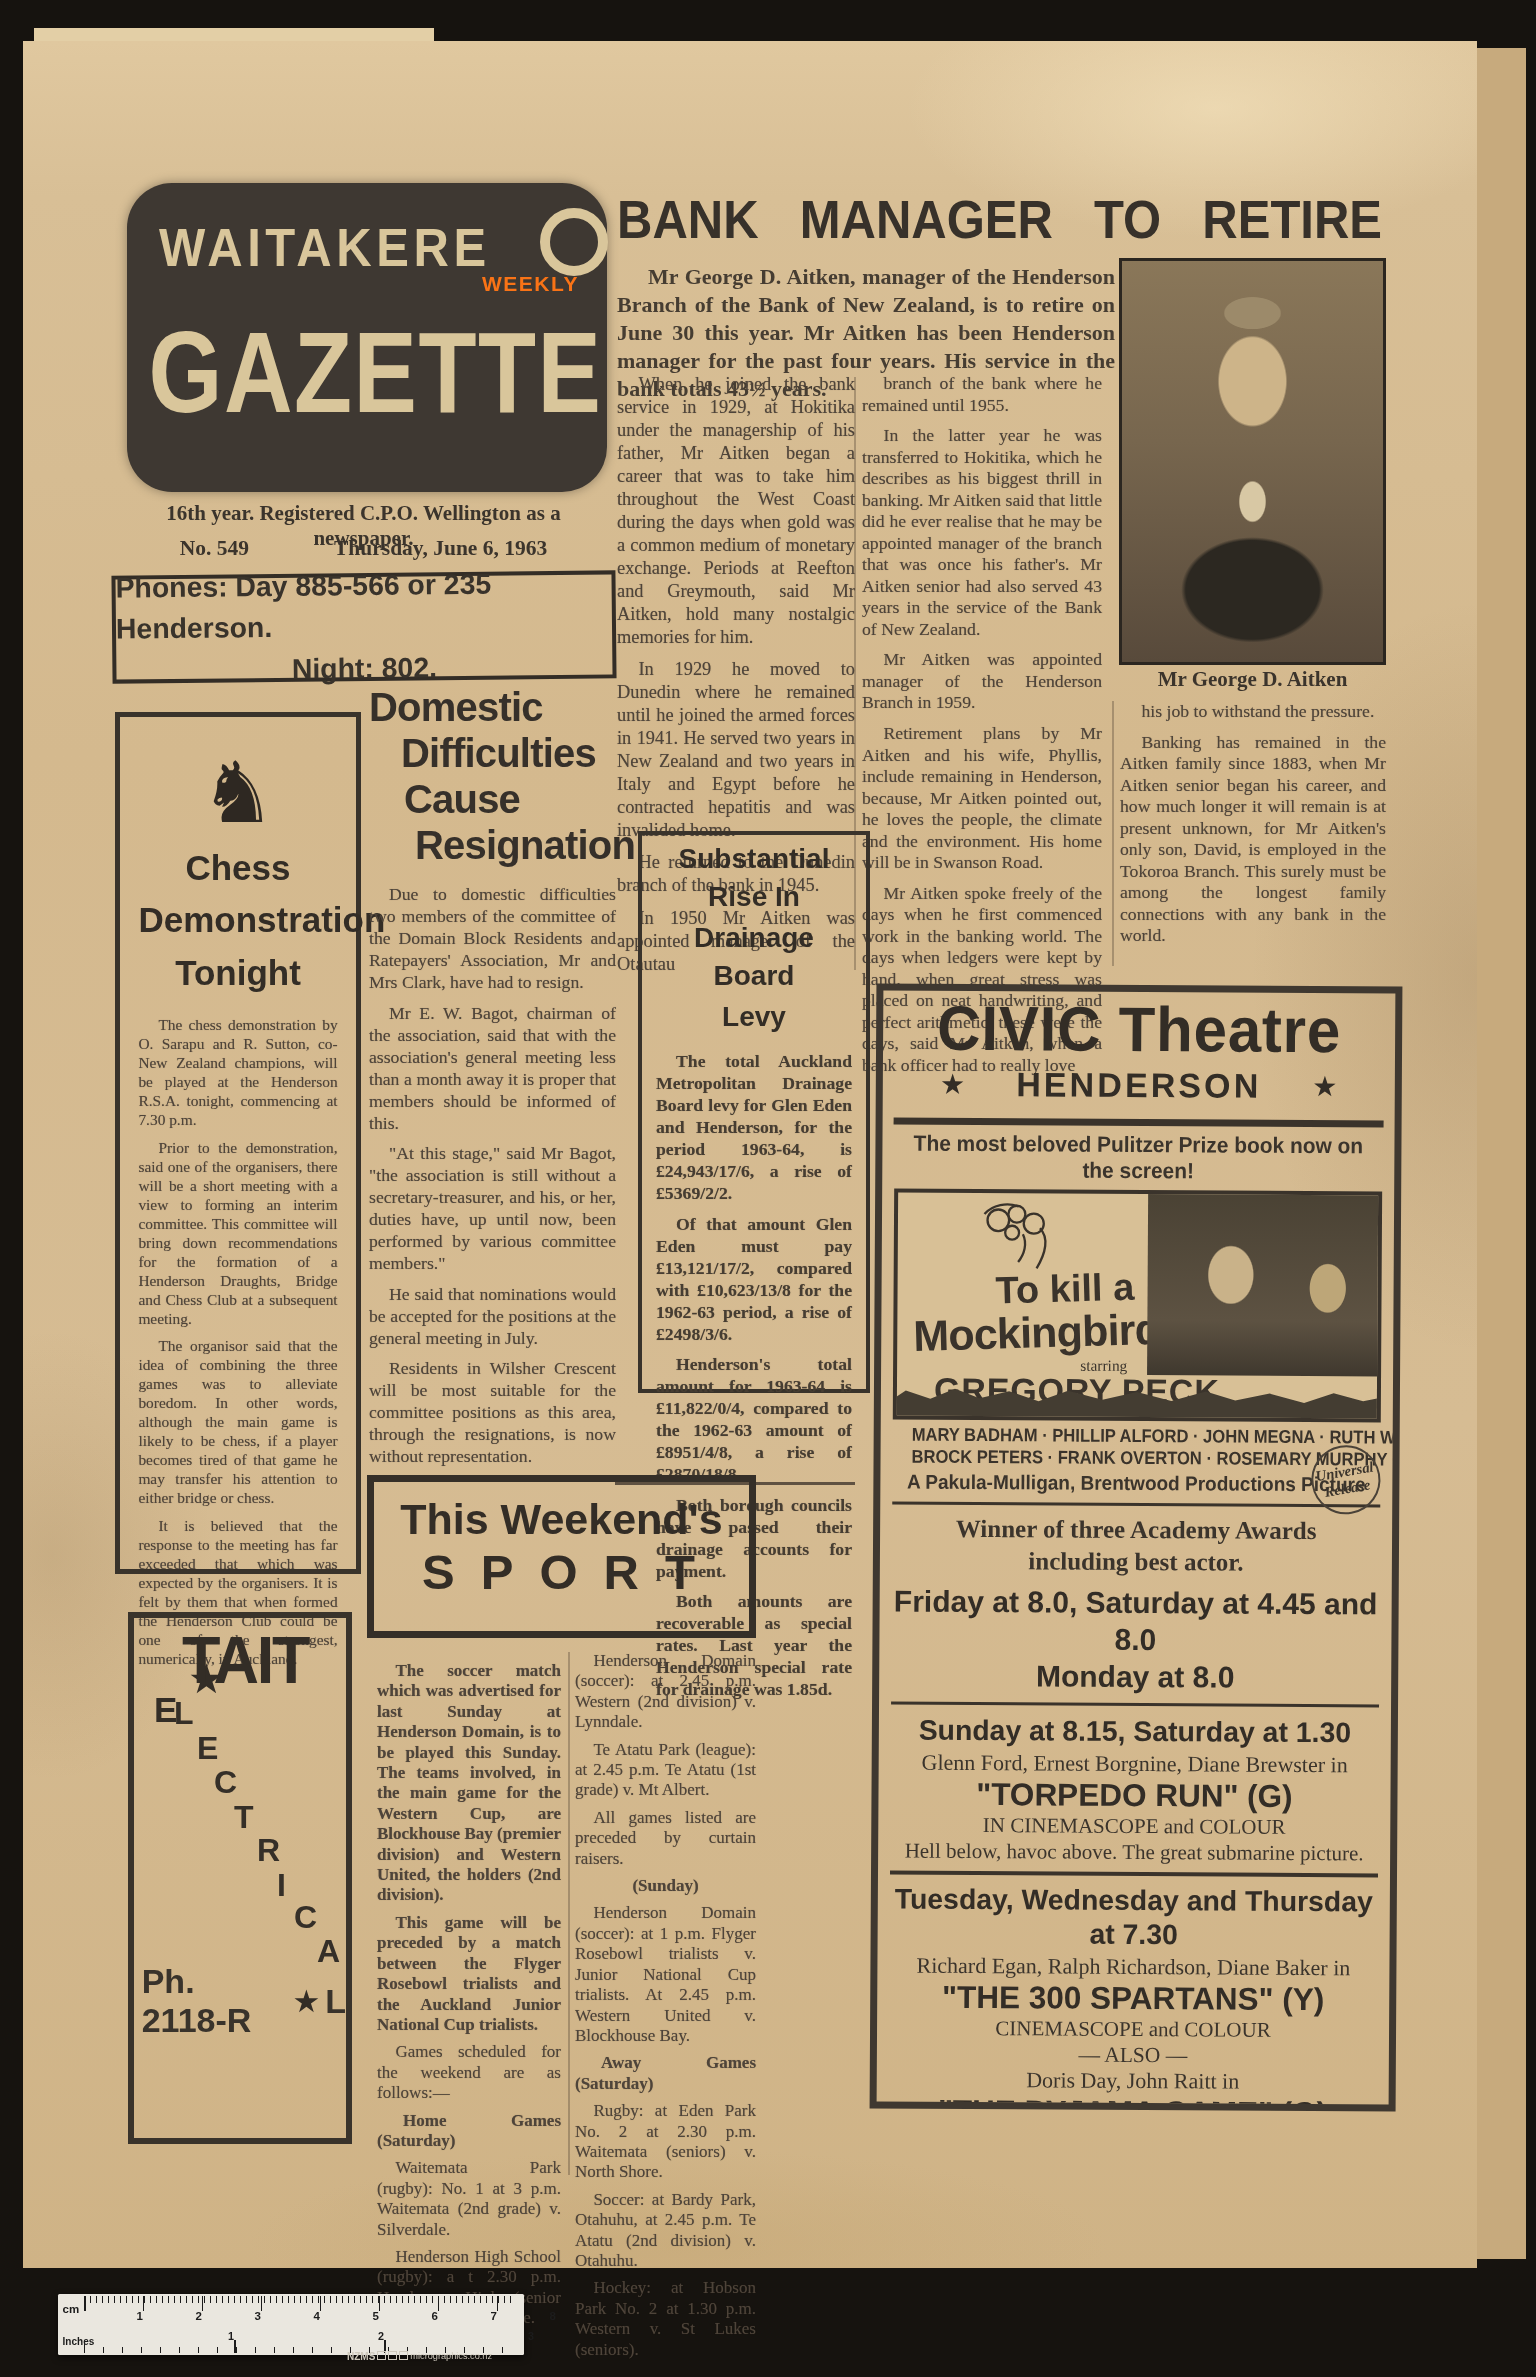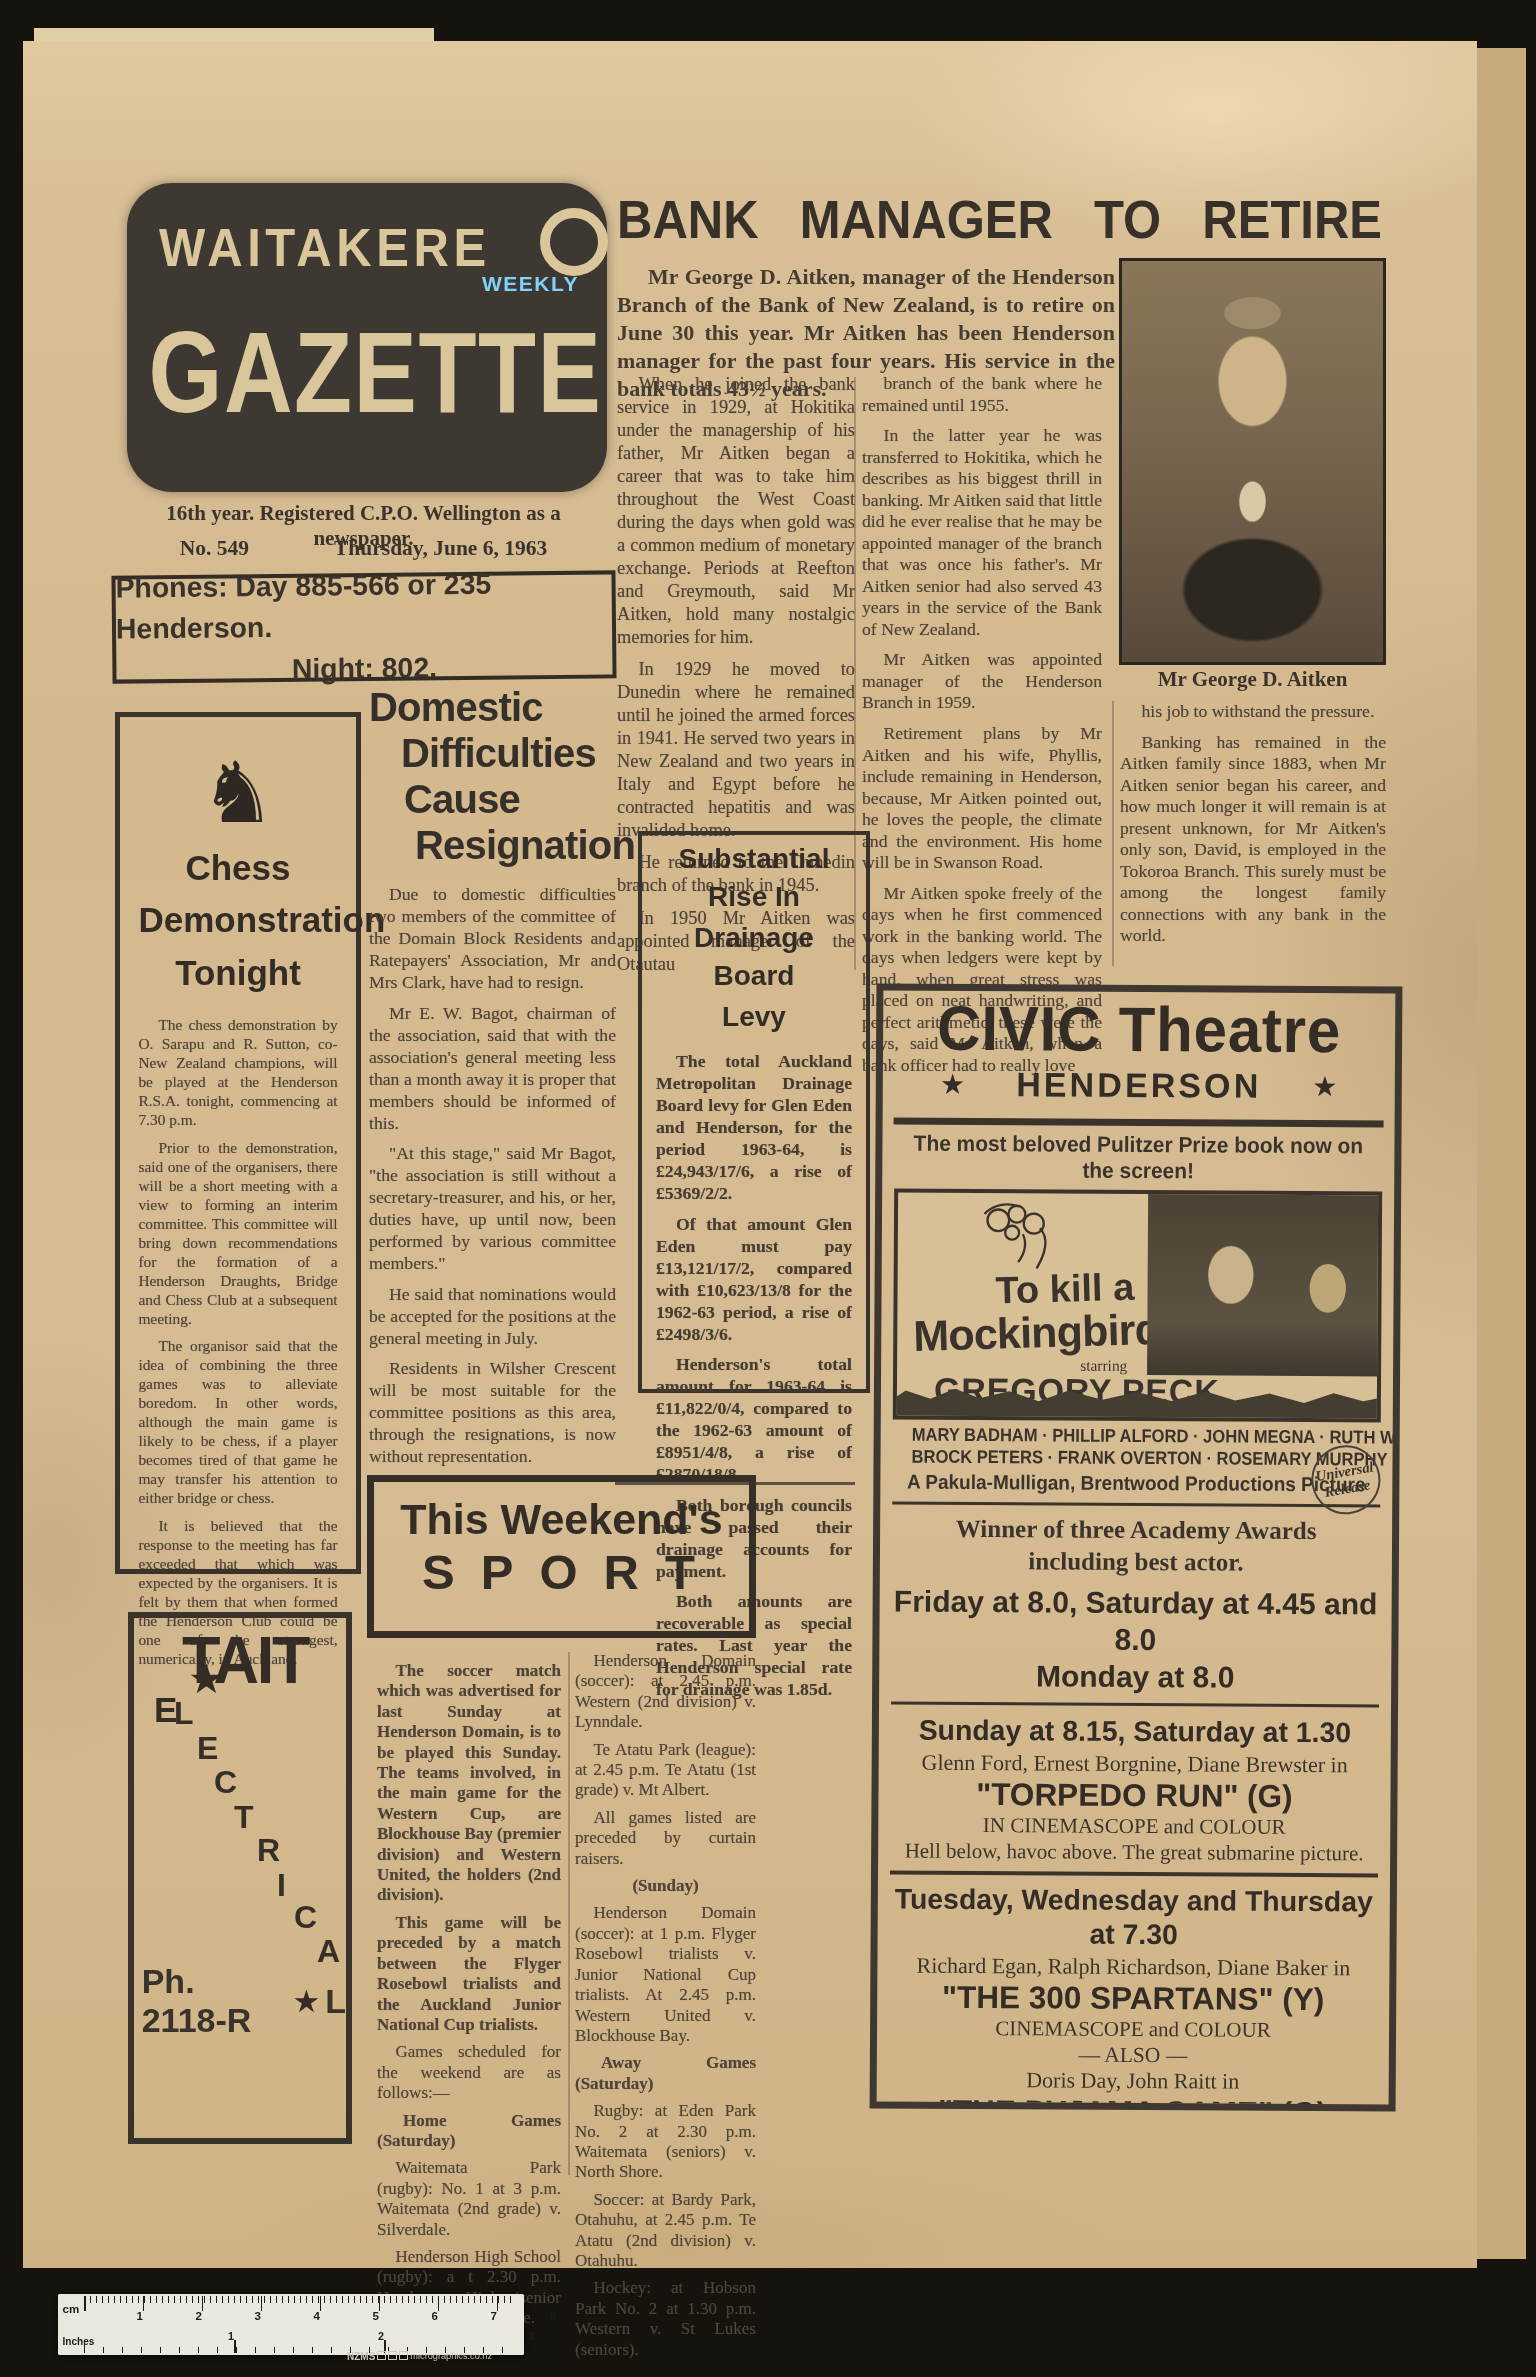--- a/index.html
+++ b/index.html
@@ -19,21 +19,21 @@
   .vline{position:absolute;width:1.5px;background:rgba(68,56,44,.32);}
 
   
   .masthead{position:absolute;left:127px;top:183px;width:480px;height:309px;background:#3e3832;
     border-radius:45px;box-shadow:0 0 10.8px rgba(0,0,0,.35);}
   .m-title1{position:absolute;left:32px;top:34px;font:900 49px "Liberation Sans",sans-serif;
     letter-spacing:4.6px;color:#d9c69b;transform:scaleY(1.08);transform-origin:left top;}
   .m-circle{position:absolute;left:413px;top:24.6px;width:48px;height:48px;border:10.8px solid #d9c69b;
     border-radius:50%;}
   .m-badge{position:absolute;left:355px;top:89px;font:700 21px "Liberation Sans",sans-serif;
-    letter-spacing:1.5px;color:#7dd3fc;}
+    letter-spacing:1.5px;color:#f97316;}
   .m-title2{position:absolute;left:21.5px;top:123px;font:900 95px "Liberation Sans",sans-serif;
     letter-spacing:1.5px;color:#d9c69b;transform:scaleY(1.22);transform-origin:left top;}
   .regline{position:absolute;left:114px;top:501px;width:499px;text-align:center;
     font:700 21px "Liberation Serif",serif;color:#3b342c;}
   .issueline{position:absolute;left:114px;top:536px;width:499px;display:flex;justify-content:center;
     gap:85px;font:700 21.5px "Liberation Serif",serif;color:#3b342c;}
   .phonesbox{position:absolute;left:112px;top:573px;width:496px;height:100px;border:4.6px solid #332d26;
     transform:rotate(-0.6deg);display:flex;flex-direction:column;justify-content:center;align-items:center;
     font:700 28.4px "Liberation Sans",sans-serif;color:#39332b;line-height:1.45;}
 

